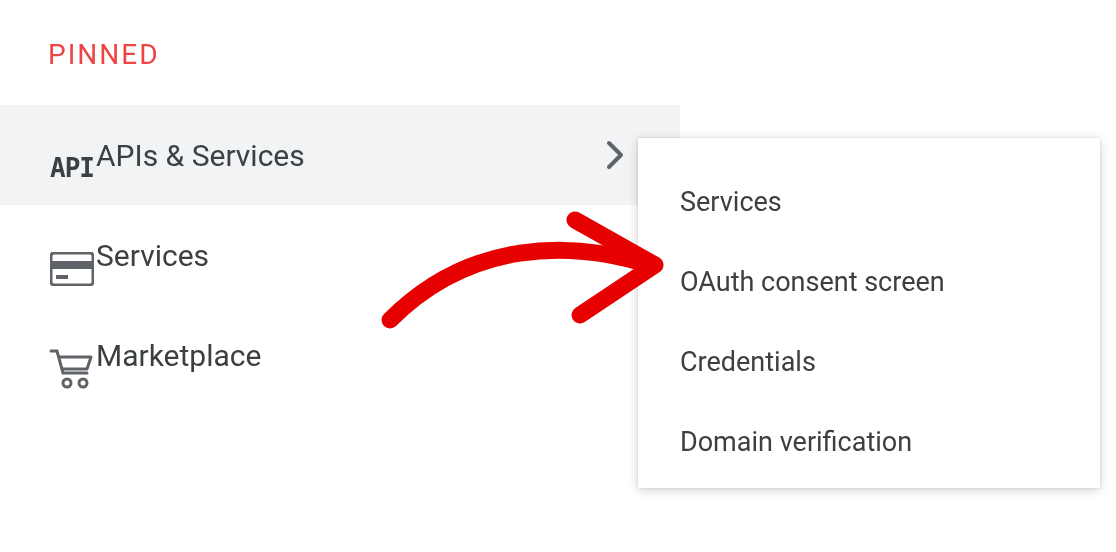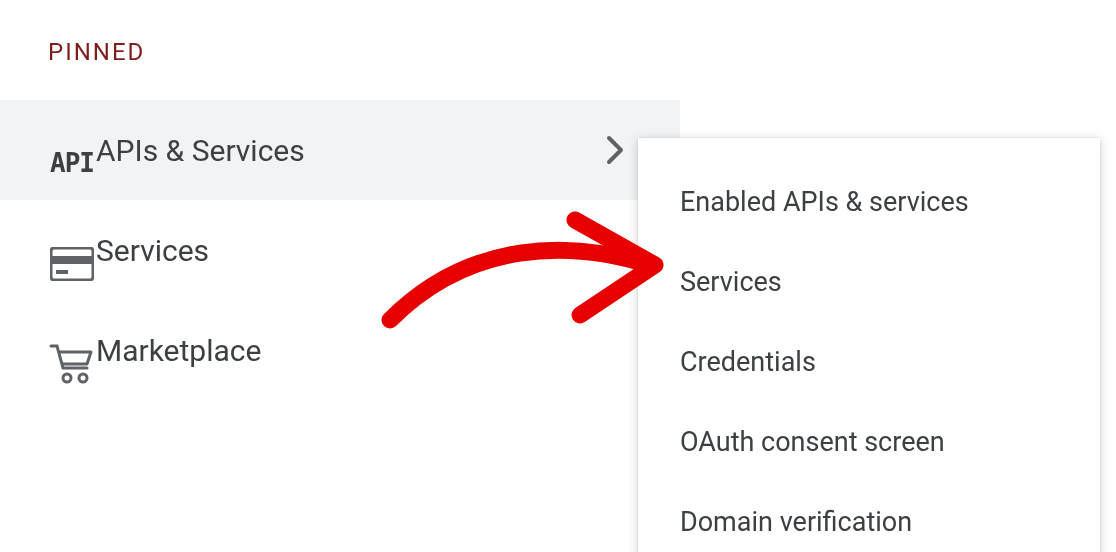--- a/index.html
+++ b/index.html
@@ -12,22 +12,22 @@
     overflow: hidden;
     position: relative;
   }
   .sidebar {
     position: absolute;
     left: 0;
     top: 0;
     width: 680px;
   }
   .section-header {
-    color: #7f1d1d;
-    font-size: 24px;
+    color: #ef4444;
+    font-size: 28px;
     letter-spacing: 2px;
     padding: 38px 0 0 48px;
     font-weight: 400;
   }
   .nav-list {
     margin-top: 34px;
   }
   .nav-item {
     display: flex;
     align-items: center;
@@ -130,24 +130,23 @@
           <circle cx="34" cy="36" r="4" fill="none" stroke="#5f6368" stroke-width="3"></circle>
         </svg>
       </span>
       <span class="nav-label">Marketplace</span>
     </div>
 
   </div>
 </div>
 
 <div class="submenu">
-  <div class="submenu-item">Enabled APIs &amp; services</div>
   <div class="submenu-item">Services</div>
+  <div class="submenu-item">OAuth consent screen</div>
   <div class="submenu-item">Credentials</div>
-  <div class="submenu-item">OAuth consent screen</div>
   <div class="submenu-item">Domain verification</div>
 </div>
 
 <svg class="annotation-arrow" width="330" height="180" viewBox="0 0 330 180">
   <g fill="none" stroke-width="17" stroke-linecap="round" stroke-linejoin="round" stroke="#e60000">
     <path d="M40 140 C 120 60, 220 60, 300 85"></path>
     <path d="M225 40 L305 85 L230 135"></path>
   </g>
 </svg>
 

